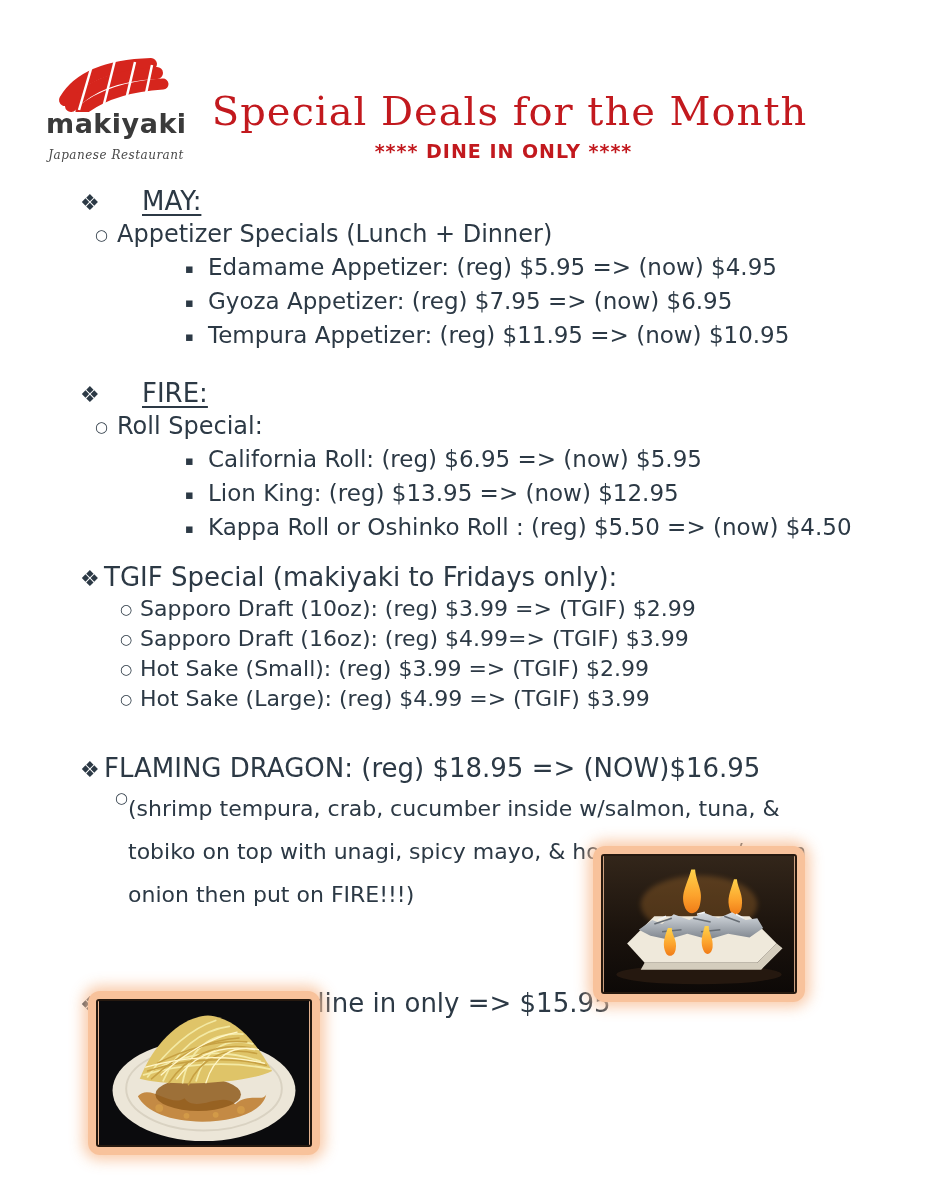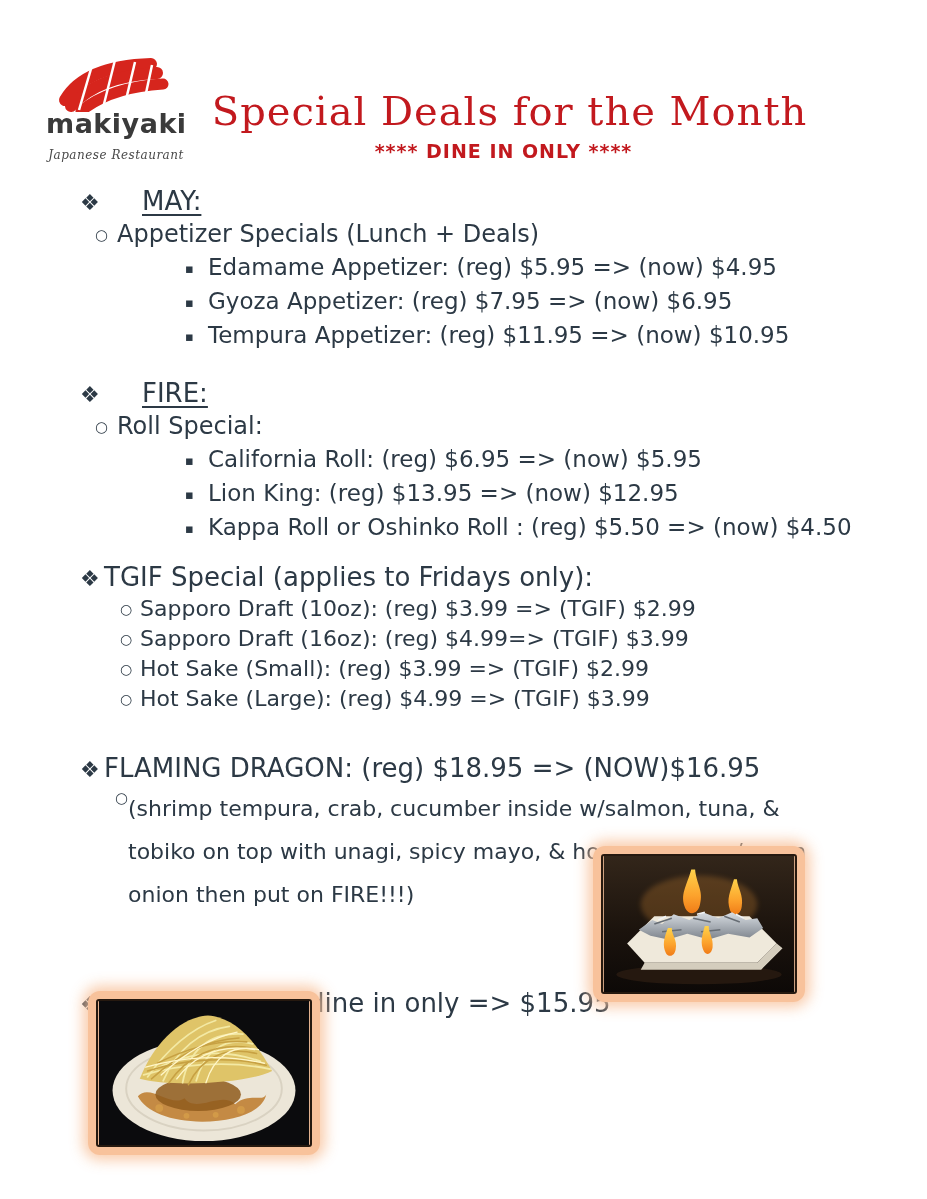--- a/index.html
+++ b/index.html
@@ -87,21 +87,21 @@
   <div class="subtitle">**** DINE IN ONLY ****</div>
 
   <div class="menu">
 
     <div class="row h-row">
       <span class="b b-diamond">❖</span>
       <span class="h-text u">MAY:</span>
     </div>
     <div class="row l2-row">
       <span class="b b-circle">○</span>
-      <span>Appetizer Specials (Lunch + Deals)</span>
+      <span>Appetizer Specials (Lunch + Dinner)</span>
     </div>
     <div class="row l3-row">
       <span class="b b-square">▪</span>
       <span>Edamame Appetizer: (reg) $5.95 =&gt; (now) $4.95</span>
     </div>
     <div class="row l3-row">
       <span class="b b-square">▪</span>
       <span>Gyoza Appetizer: (reg) $7.95 =&gt; (now) $6.95</span>
     </div>
     <div class="row l3-row">
@@ -129,21 +129,21 @@
     </div>
     <div class="row l3-row">
       <span class="b b-square">▪</span>
       <span>Kappa Roll or Oshinko Roll : (reg) $5.50 =&gt; (now) $4.50</span>
     </div>
 
     <div class="sp-b"></div>
 
     <div class="row h-row h-tight">
       <span class="b b-diamond">❖</span>
-      <span class="h-text">TGIF Special (applies to Fridays only):</span>
+      <span class="h-text">TGIF Special (makiyaki to Fridays only):</span>
     </div>
     <div class="row tg-row">
       <span class="b b-circle">○</span>
       <span>Sapporo Draft (10oz): (reg) $3.99 =&gt; (TGIF) $2.99</span>
     </div>
     <div class="row tg-row">
       <span class="b b-circle">○</span>
       <span>Sapporo Draft (16oz): (reg) $4.99=&gt; (TGIF) $3.99</span>
     </div>
     <div class="row tg-row">

